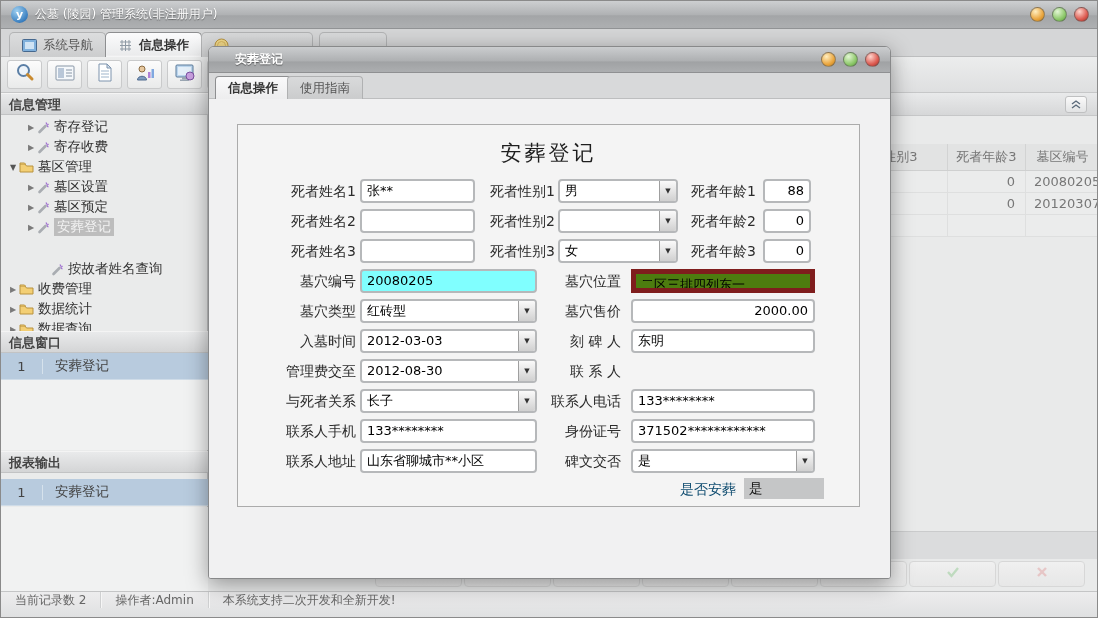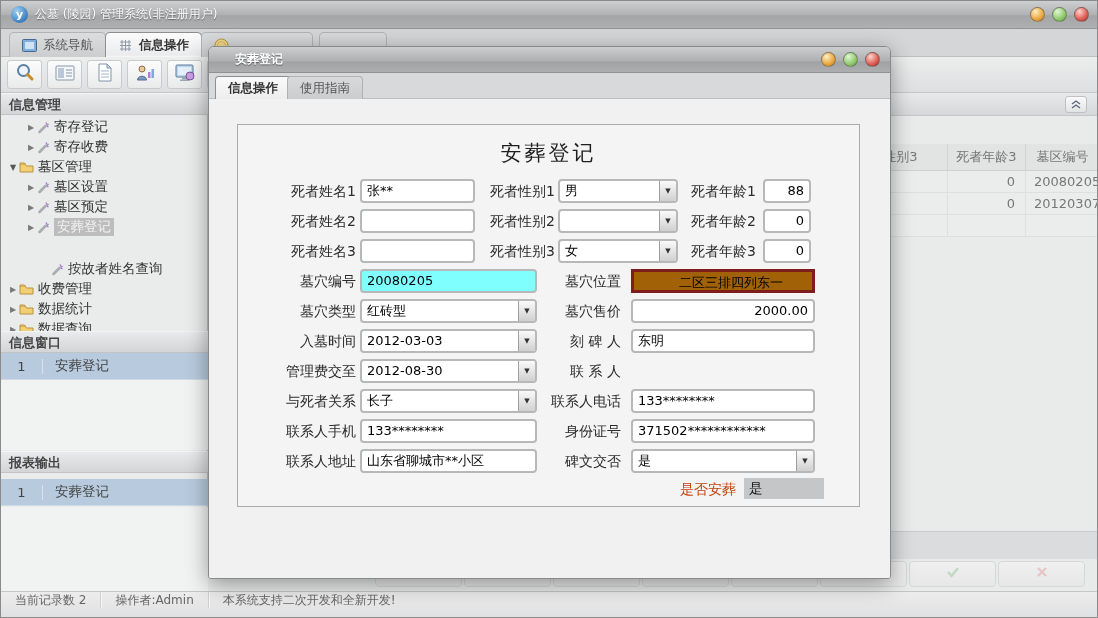--- a/index.html
+++ b/index.html
@@ -90,30 +90,30 @@
   .d-body{position:absolute;left:0;top:52px;width:100%;height:481px;background:#f1f1f2;}
 
   .form-panel{position:absolute;left:28px;top:25px;width:623px;height:383px;background:#f4f4f4;border:1px solid #ababab;}
   .form-title{position:absolute;left:0;top:14px;width:100%;text-align:center;font-size:21px;color:#1e1e1e;letter-spacing:3px;}
   .frow{position:absolute;left:0;right:0;height:24px;}
   .fl{position:absolute;top:0;height:24px;line-height:24px;font-size:14px;color:#2b2b2b;text-align:right;white-space:pre;}
   .ff{position:absolute;top:0;height:24px;border:2px solid #b6b8ba;border-radius:4px;background:#fff;display:flex;align-items:stretch;overflow:hidden;}
   .ff .v{flex:1;font-size:13px;color:#000;padding:0 5px;line-height:20px;white-space:pre;overflow:hidden;}
   .ff.right .v{text-align:right;}
   .ff.cyan{background:#80ffff;}
-  .ff.flat{border:3px solid #7f1d1d;border-radius:0;background:#a16207;padding-left:40px;}
+  .ff.flat{border:5px solid #7f1d1d;border-radius:0;background:#4d7c0f;}
   .ff.flat .v{line-height:22px;}
   .da{width:17px;flex:none;border-left:1px solid #9f9f9f;background:linear-gradient(#fafafa,#d0d0d0);
     display:flex;align-items:center;justify-content:center;font-size:7px;color:#333;}
   .s-l0{left:8px;width:110px;}  .s-f0{left:122px;width:115px;}
   .s-l1{left:245px;width:72px;} .s-f1{left:320px;width:120px;}
   .s-l2{left:446px;width:72px;} .s-f2{left:525px;width:48px;}
   .w-l0{left:8px;width:110px;}  .w-f0{left:122px;width:177px;}
   .w-l1{left:305px;width:78px;} .w-f1{left:393px;width:184px;}
-  .buried-label{position:absolute;left:436px;width:62px;top:0;height:24px;line-height:24px;font-size:14px;color:#c2410c;text-align:right;}
+  .buried-label{position:absolute;left:436px;width:62px;top:0;height:24px;line-height:24px;font-size:14px;color:#0c4a6e;text-align:right;}
   .buried-box{position:absolute;left:506px;width:80px;top:1px;height:21px;background:#c5c6c7;font-size:13.5px;color:#111;padding-left:5px;line-height:21px;}
 </style>
 </head>
 <body>
 
 <div id="screen">
 
   <div class="titlebar">
     <div class="logo">y</div>
     <div class="win-title">公墓 (陵园) 管理系统(非注册用户)</div>

